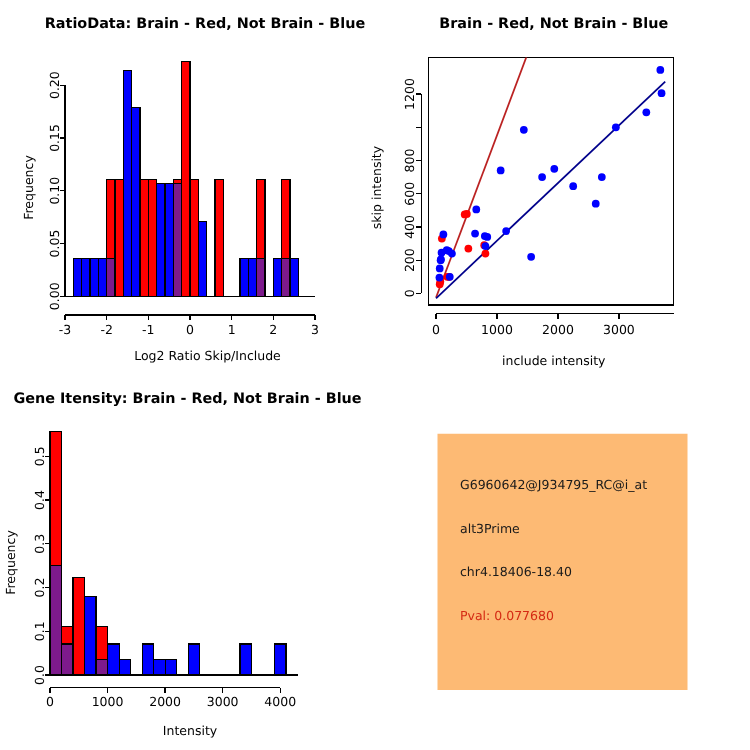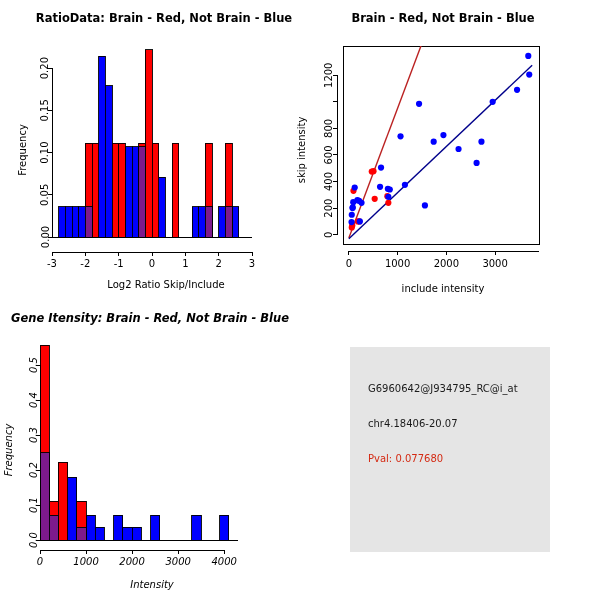--- a/index.html
+++ b/index.html
@@ -13,21 +13,21 @@
     position: relative;
     font-family: "DejaVu Sans", sans-serif;
     overflow: hidden;
   }
   .panel {
     position: absolute;
     box-sizing: border-box;
   }
   #panel-ratio      { left: 14px;   top: 0px;   width: 300px; height: 300px; }
   #panel-scatter    { left: 291px; top: 0px;   width: 300px; height: 300px; }
-  #panel-geneint    { left: 0px;   top: 300px; width: 300px; height: 300px; font-style: italic; }
+  #panel-geneint    { left: 0px;   top: 300px; width: 300px; height: 300px; }
   #panel-info       { left: 300px; top: 300px; width: 300px; height: 300px; }
 
   svg { display: block; }
 
   .plot-title {
     font-family: "DejaVu Sans", sans-serif;
     font-size: 11.5px;
     font-weight: bold;
     fill: #000000;
   }
@@ -55,21 +55,21 @@
   .pt { stroke: none; }
   .fitline { fill: none; stroke-width: 1.4; }
 
   
   .info-box {
     position: absolute;
     left: 50px;
     top: 47px;
     width: 200px;
     height: 205px;
-    background: #e5e5e5;
+    background: #fdba74;
   }
   .info-lines {
     position: absolute;
     left: 18px;
     top: 36px;
     right: 8px;
   }
   .info-line {
     font-family: "DejaVu Sans", sans-serif;
     font-size: 10px;
@@ -286,17 +286,18 @@
       </g>
     <text class="axis-label" x="152" y="288" text-anchor="middle">Intensity</text>
     <text class="axis-label" x="12" y="150" text-anchor="middle" transform="rotate(-90 12 150)">Frequency</text>
   </svg>
 </div>
 
 <div class="panel" id="panel-info">
   <div class="info-box">
     <div class="info-lines">
       <div class="info-line">G6960642@J934795_RC@i_at</div>
-      <div class="info-line">chr4.18406-20.07</div>
+      <div class="info-line">alt3Prime</div>
+      <div class="info-line">chr4.18406-18.40</div>
       <div class="info-line pval">Pval: 0.077680</div>
     </div>
   </div>
 </div>
 
 </body></html>

